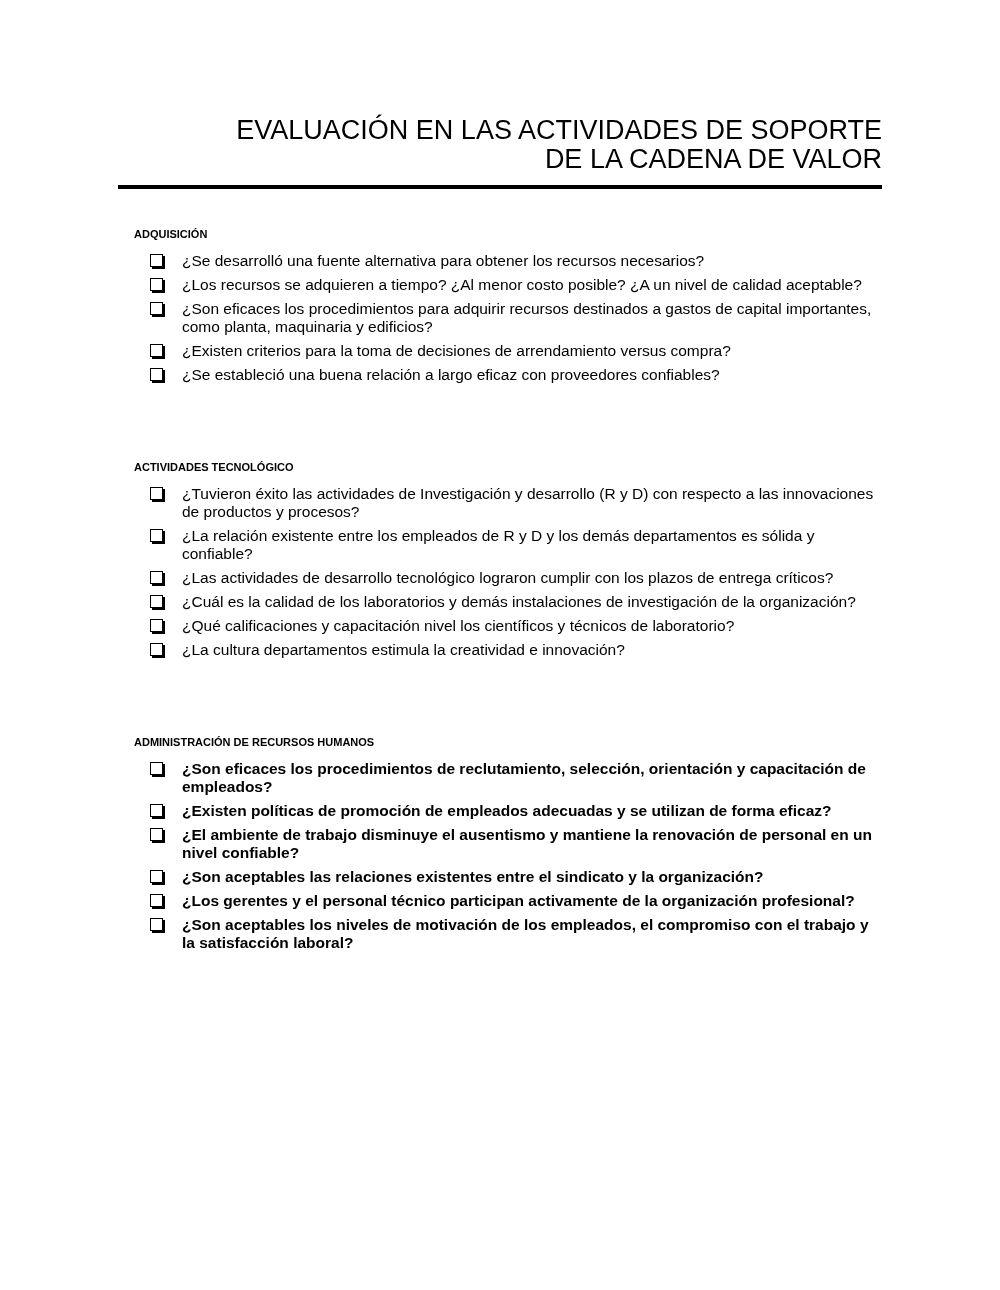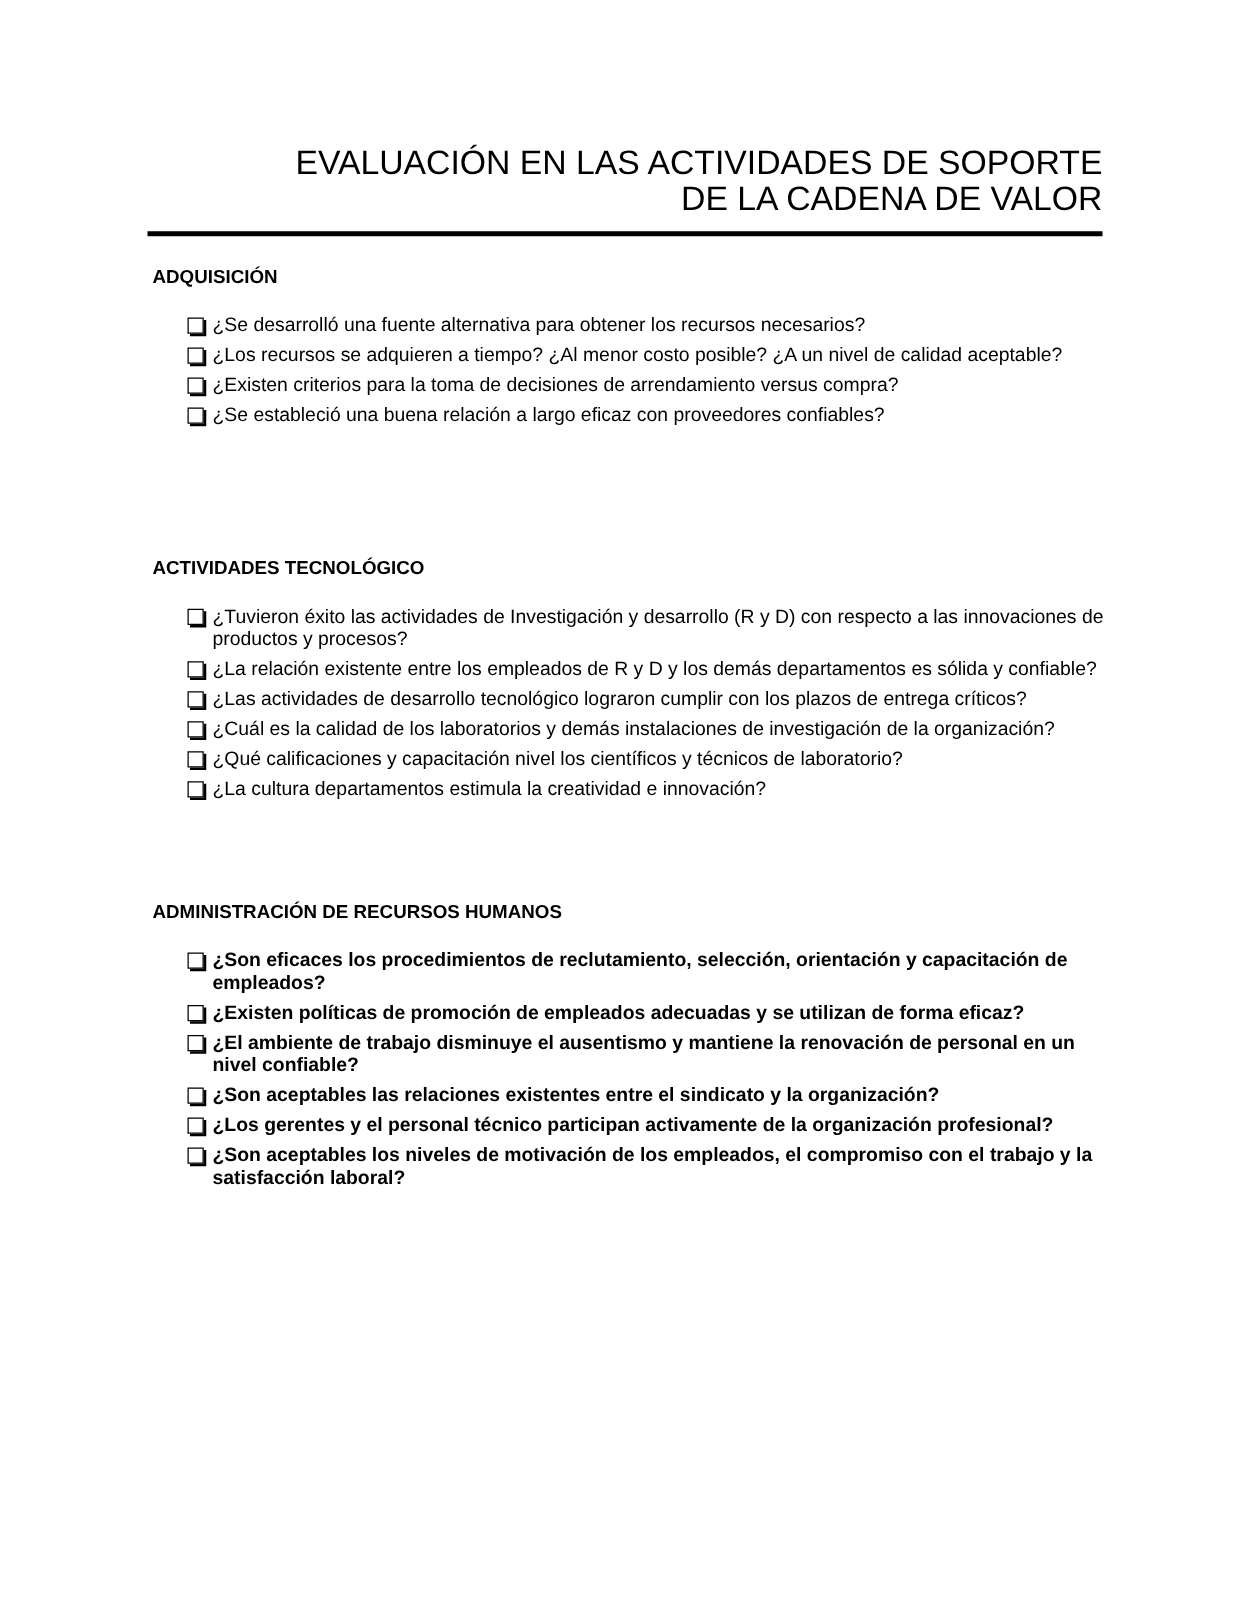--- a/index.html
+++ b/index.html
@@ -40,35 +40,35 @@
       height: 4px;
       background: #000000;
     }
     .section {
       position: absolute;
       left: 0;
       width: 764px;
     }
     .section-heading {
       font-weight: bold;
-      font-size: 15px;
+      font-size: 11px;
       line-height: 18px;
-      margin: 4px;
+      margin: 16px;
     }
     .items {
       list-style: none;
       margin: 0;
       padding: 0;
       position: absolute;
       left: 32px;
       width: 735px;
     }
     .item {
       position: relative;
-      padding-left: 20px;
+      padding-left: 32px;
       font-size: 15.5px;
       line-height: 18px;
       margin-bottom: 6px;
     }
     .checkbox {
       position: absolute;
       left: 0;
       top: 2px;
       width: 11px;
       height: 11px;
@@ -94,20 +94,24 @@
   <div class="section" style="top:209px;">
     <h2 class="section-heading">ADQUISICIÓN</h2>
     <ul class="items" style="top:43px;">
       <li class="item">
         <span class="checkbox"></span>
         <span class="item-text">¿Se desarrolló una fuente alternativa para obtener los recursos necesarios?</span>
       </li>
       <li class="item">
         <span class="checkbox"></span>
         <span class="item-text">¿Los recursos se adquieren a tiempo? ¿Al menor costo posible? ¿A un nivel de calidad aceptable?</span>
+      </li>
+      <li class="item">
+        <span class="checkbox"></span>
+        <span class="item-text">¿Son eficaces los procedimientos para adquirir recursos destinados a gastos de capital importantes, como planta, maquinaria y edificios?</span>
       </li>
       <li class="item">
         <span class="checkbox"></span>
         <span class="item-text">¿Existen criterios para la toma de decisiones de arrendamiento versus compra?</span>
       </li>
       <li class="item">
         <span class="checkbox"></span>
         <span class="item-text">¿Se estableció una buena relación a largo eficaz con proveedores confiables?</span>
       </li>
     </ul>

